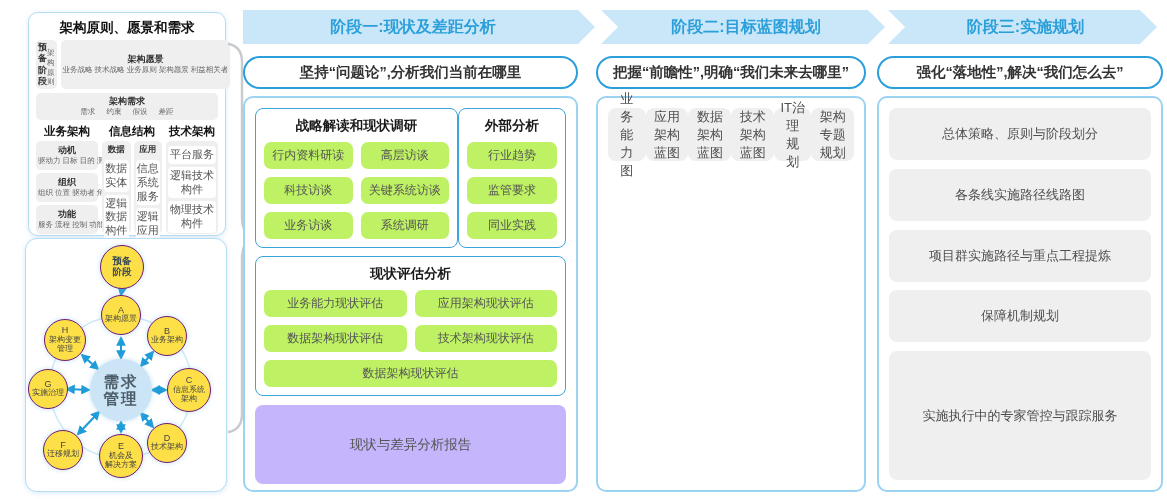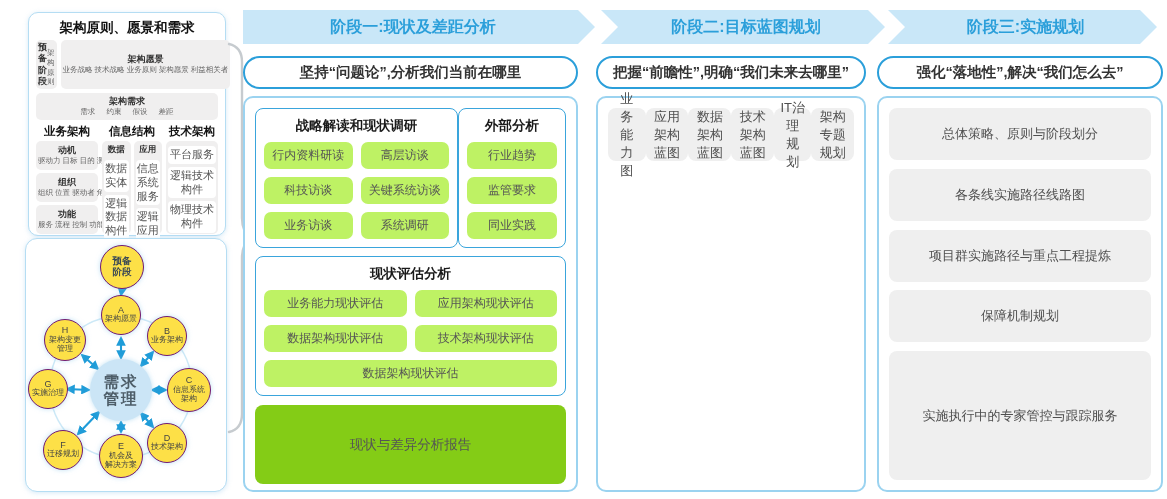--- a/index.html
+++ b/index.html
@@ -81,21 +81,21 @@
   .bb-title { text-align:center; font-weight:bold; font-size:13.5px; color:#1a1a1a; margin-bottom:7px; }
   .grid2 { display:grid; grid-template-columns:1fr 1fr; gap:8px; }
   .chip { background:#bef264; border-radius:7px; min-height:27px; display:flex; align-items:center;
           justify-content:center; font-size:12px; color:#555; padding:2px 3px; text-align:center; }
   .span2 { grid-column:1 / span 2; }
   .p1row { display:flex; }
   .g1 { flex:1; }
   .g2 { width:108px; }
   .chipcol { display:flex; flex-direction:column; gap:8px; }
   .g3 { margin-top:8px; }
-  .report { margin-top:9px; height:79px; background:#84cc16; border-radius:8px; display:flex;
+  .report { margin-top:9px; height:79px; background:#c4b5fd; border-radius:8px; display:flex;
             align-items:center; justify-content:center; font-size:13.5px; color:#555; }
   .item { background:#efefef; border-radius:8px; display:flex; align-items:center; justify-content:center;
           font-size:13px; color:#4f4f4f; text-align:center; padding:0 6px; }
   .c2 .item { height:53px; }
   .c3 .item { height:52px; }
   .c3 .item.tall { height:129px; }
 </style>
 </head>
 <body>
 

